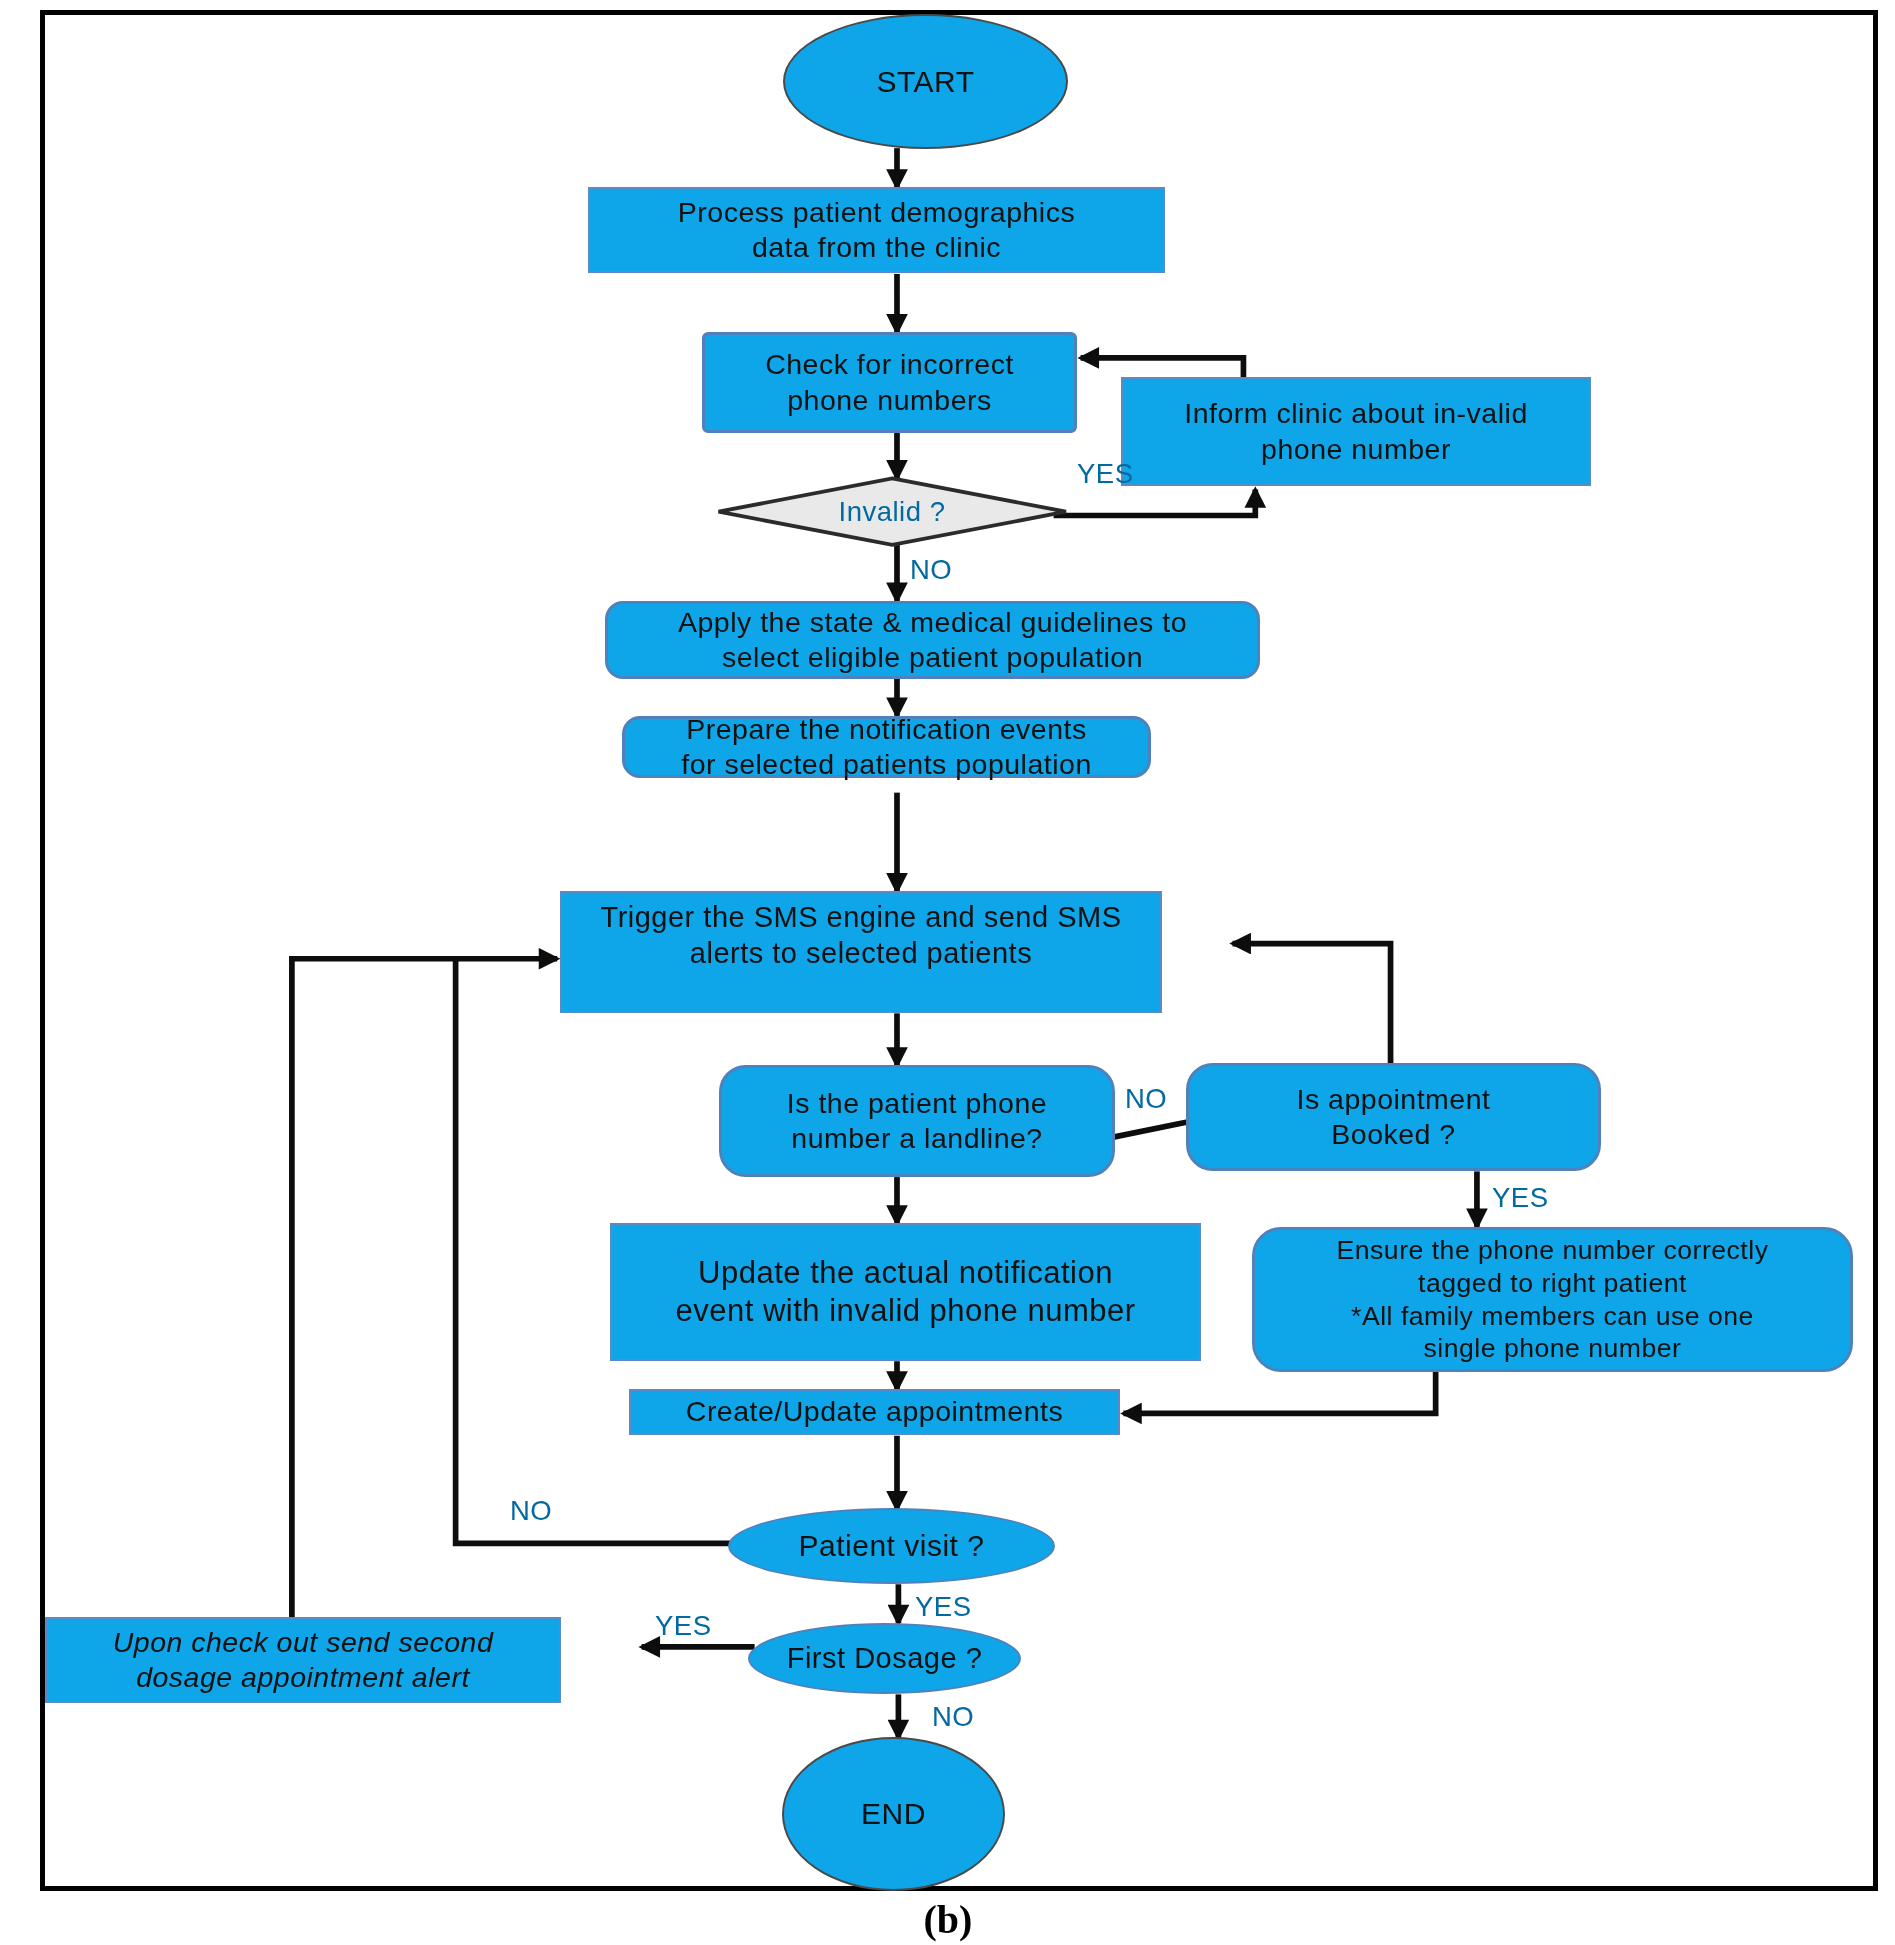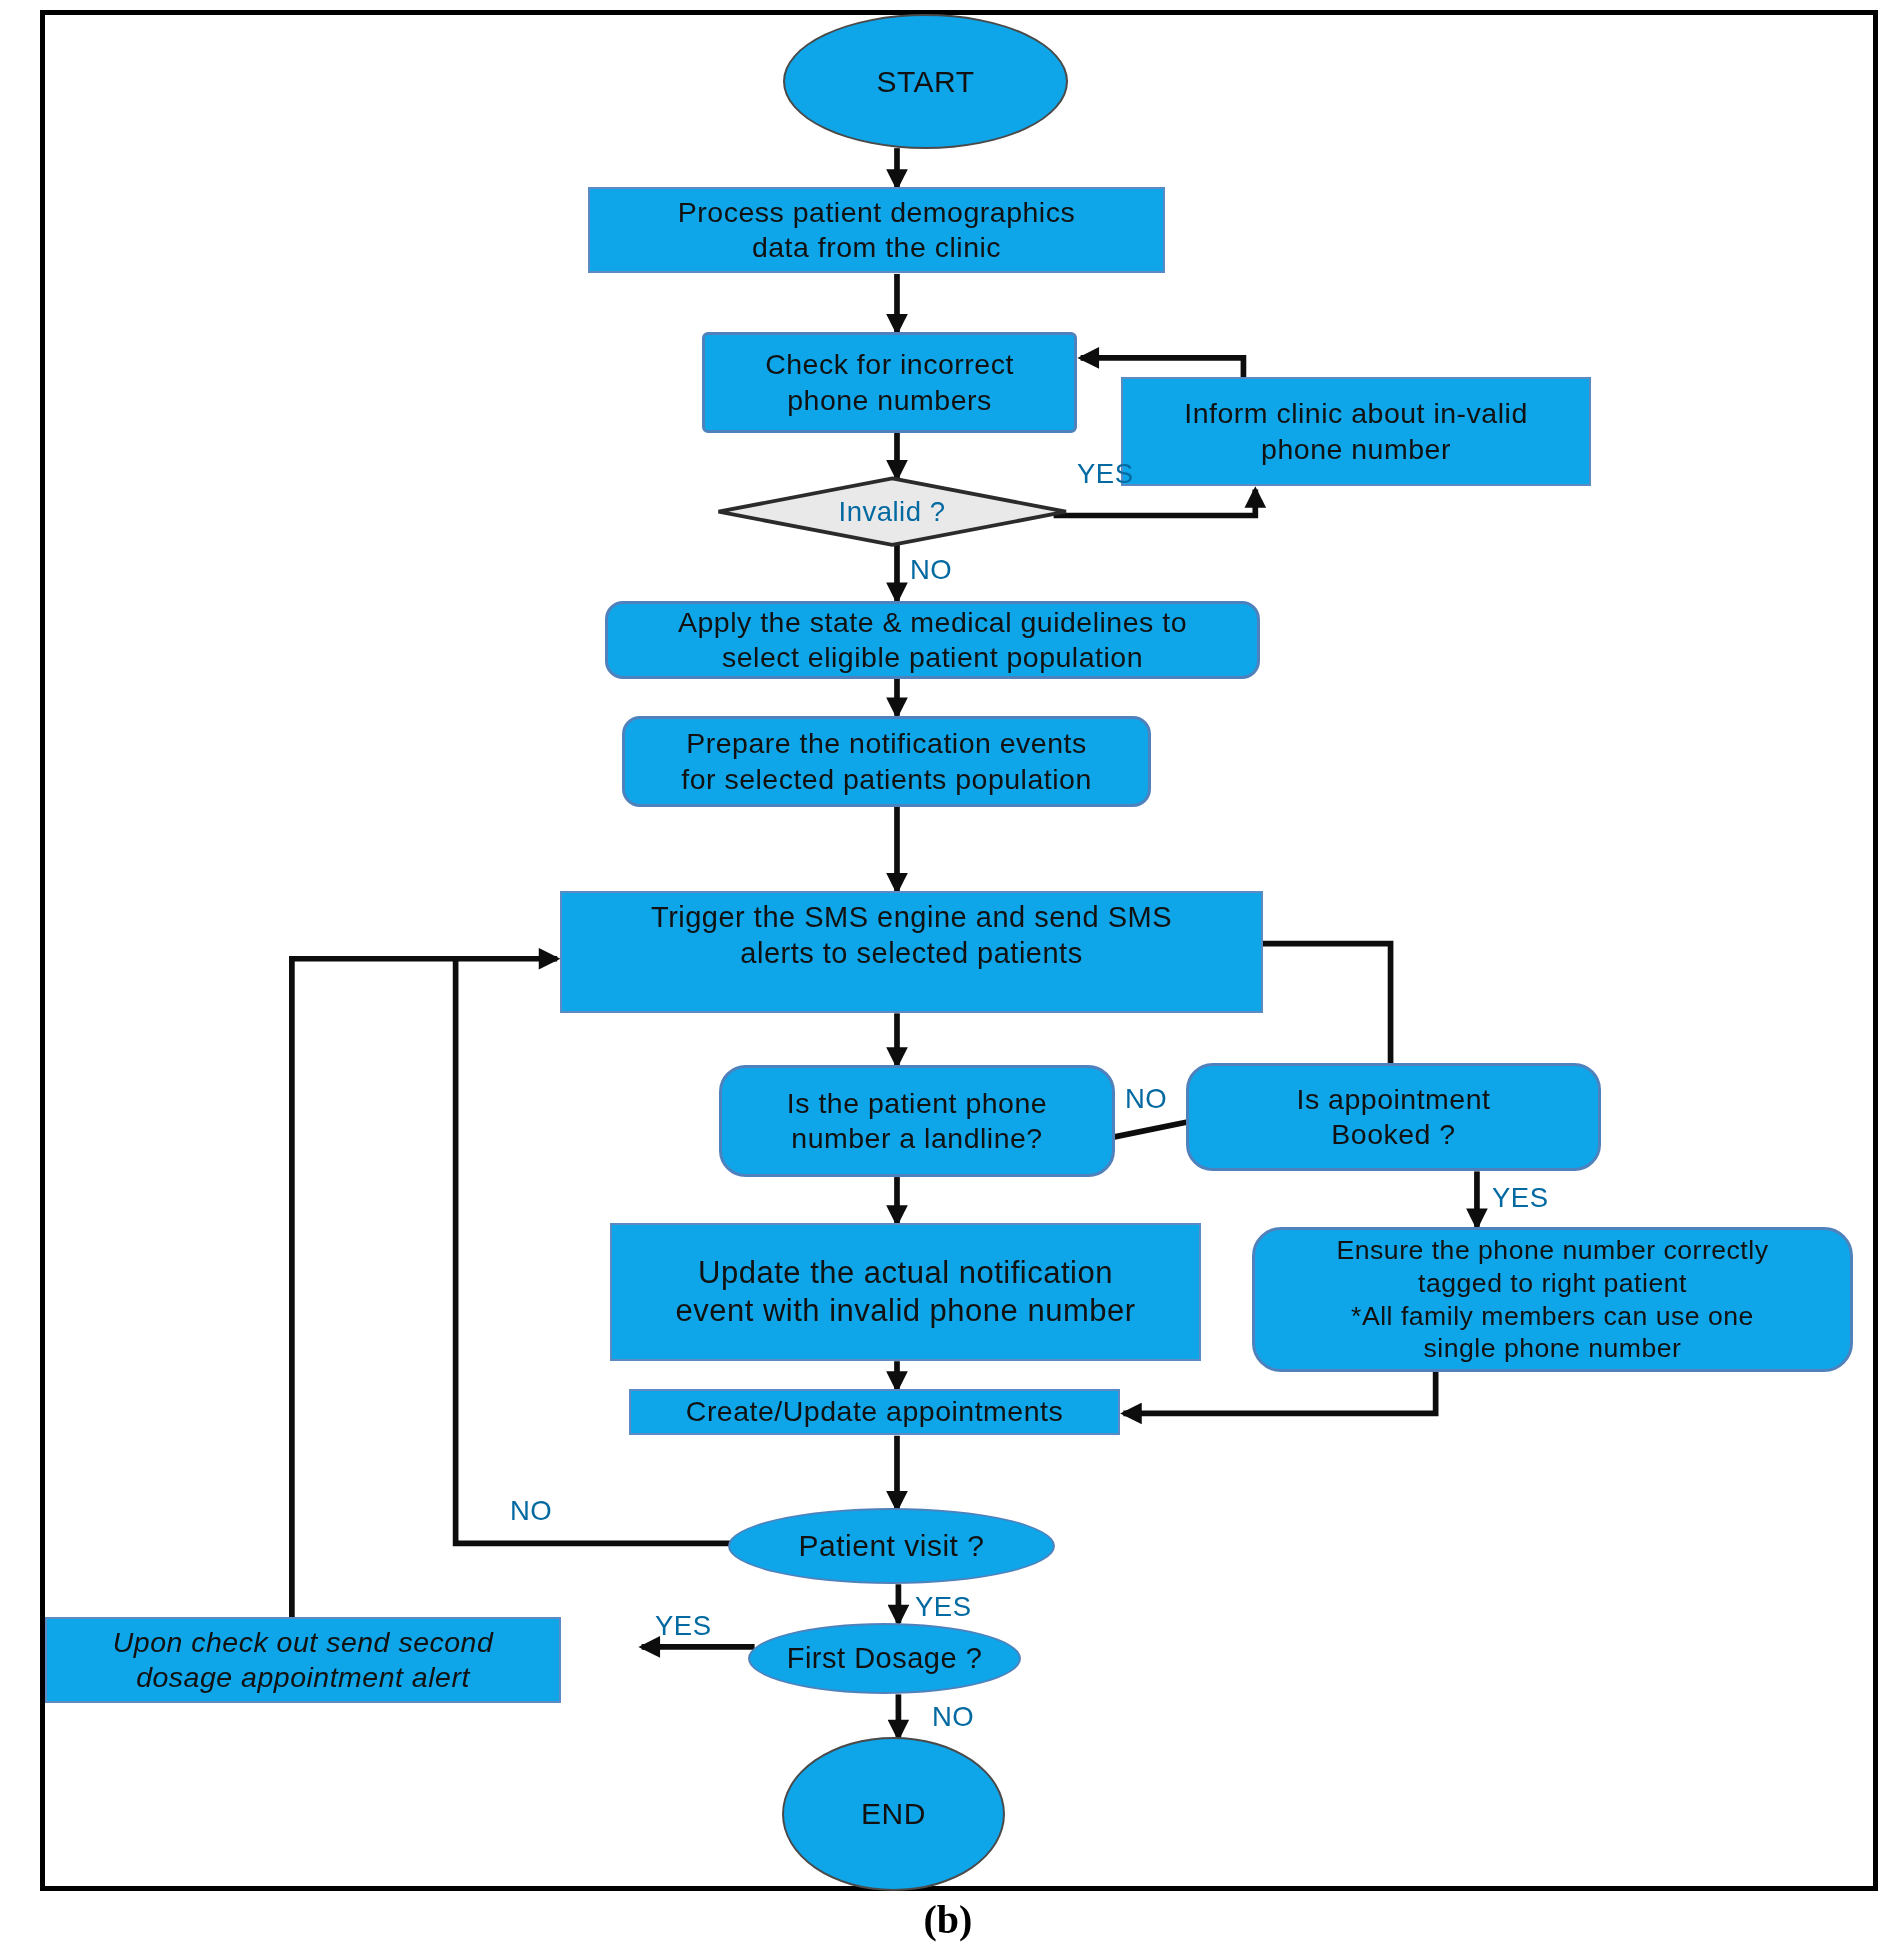--- a/index.html
+++ b/index.html
@@ -98,26 +98,26 @@
   <div class="node rect f60" style="left:1121px;top:377px;width:470px;height:109px;">
     <span class="lbl">Inform clinic about in-valid
 phone number</span>
   </div>
 
   <div class="node round f60" style="left:565px;top:601px;width:655px;height:78px;border-radius:18px;margin-left:40px;">
     <span class="lbl">Apply the state &amp; medical guidelines to
 select eligible patient population</span>
   </div>
 
-  <div class="node round f60" style="left:622px;top:716px;width:529px;height:91px;border-radius:18px;">
+  <div class="node round f60" style="left:622px;top:716px;width:529px;height:62px;border-radius:18px;">
     <span class="lbl">Prepare the notification events
 for selected patients population</span>
   </div>
 
-  <div class="node rect f62" style="left:560px;top:891px;width:703px;height:122px;padding-bottom:32px;">
+  <div class="node rect f62" style="left:560px;top:891px;width:602px;height:122px;padding-bottom:32px;">
     <span class="lbl">Trigger the SMS engine and send SMS
 alerts to selected patients</span>
   </div>
 
   <div class="node round f60" style="left:707px;top:1065px;width:396px;height:112px;border-radius:26.6px;margin-left:12px;">
     <span class="lbl">Is the patient phone
 number a landline?</span>
   </div>
 
   <div class="node round f60" style="left:1186px;top:1063px;width:415px;height:108px;border-radius:26.6px;">

